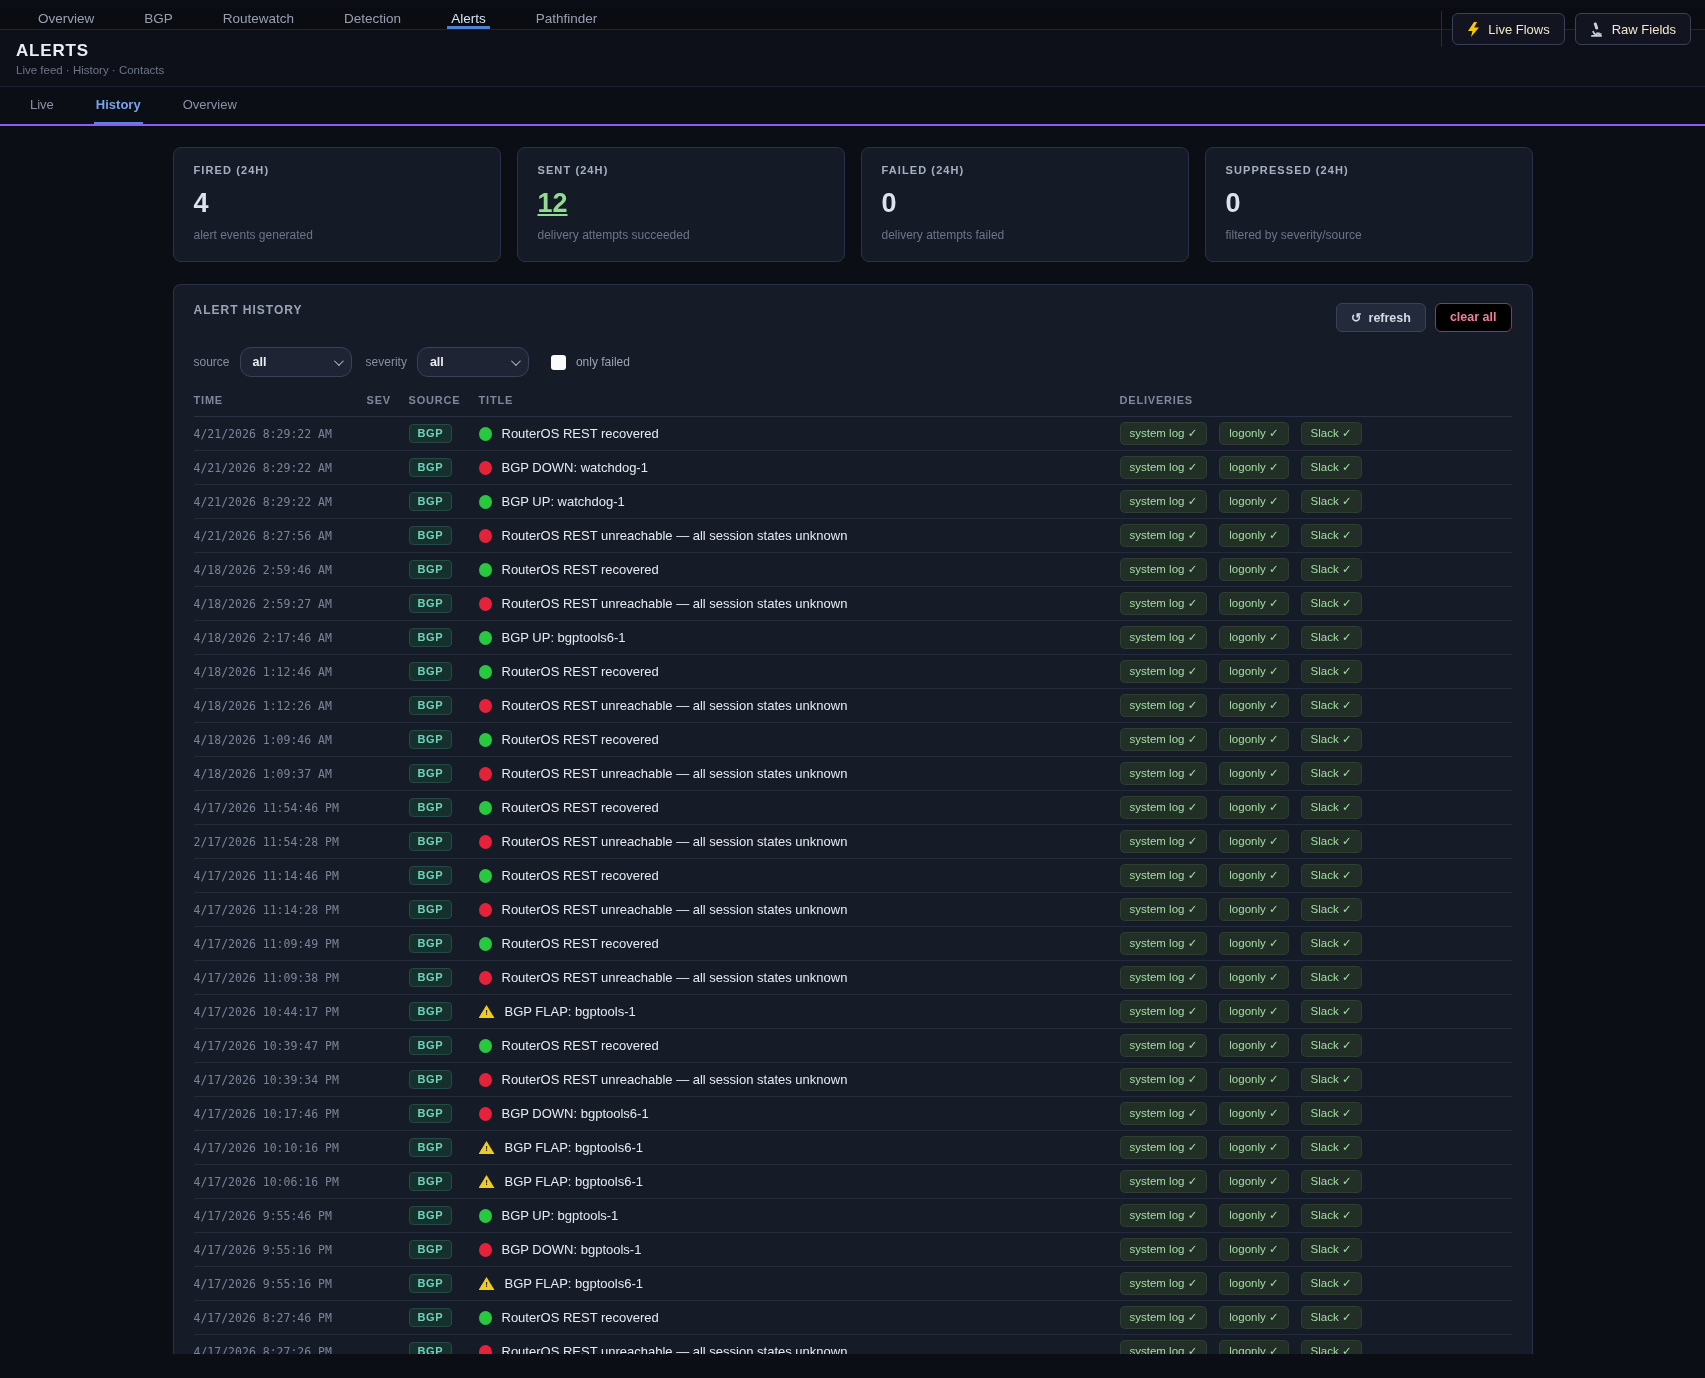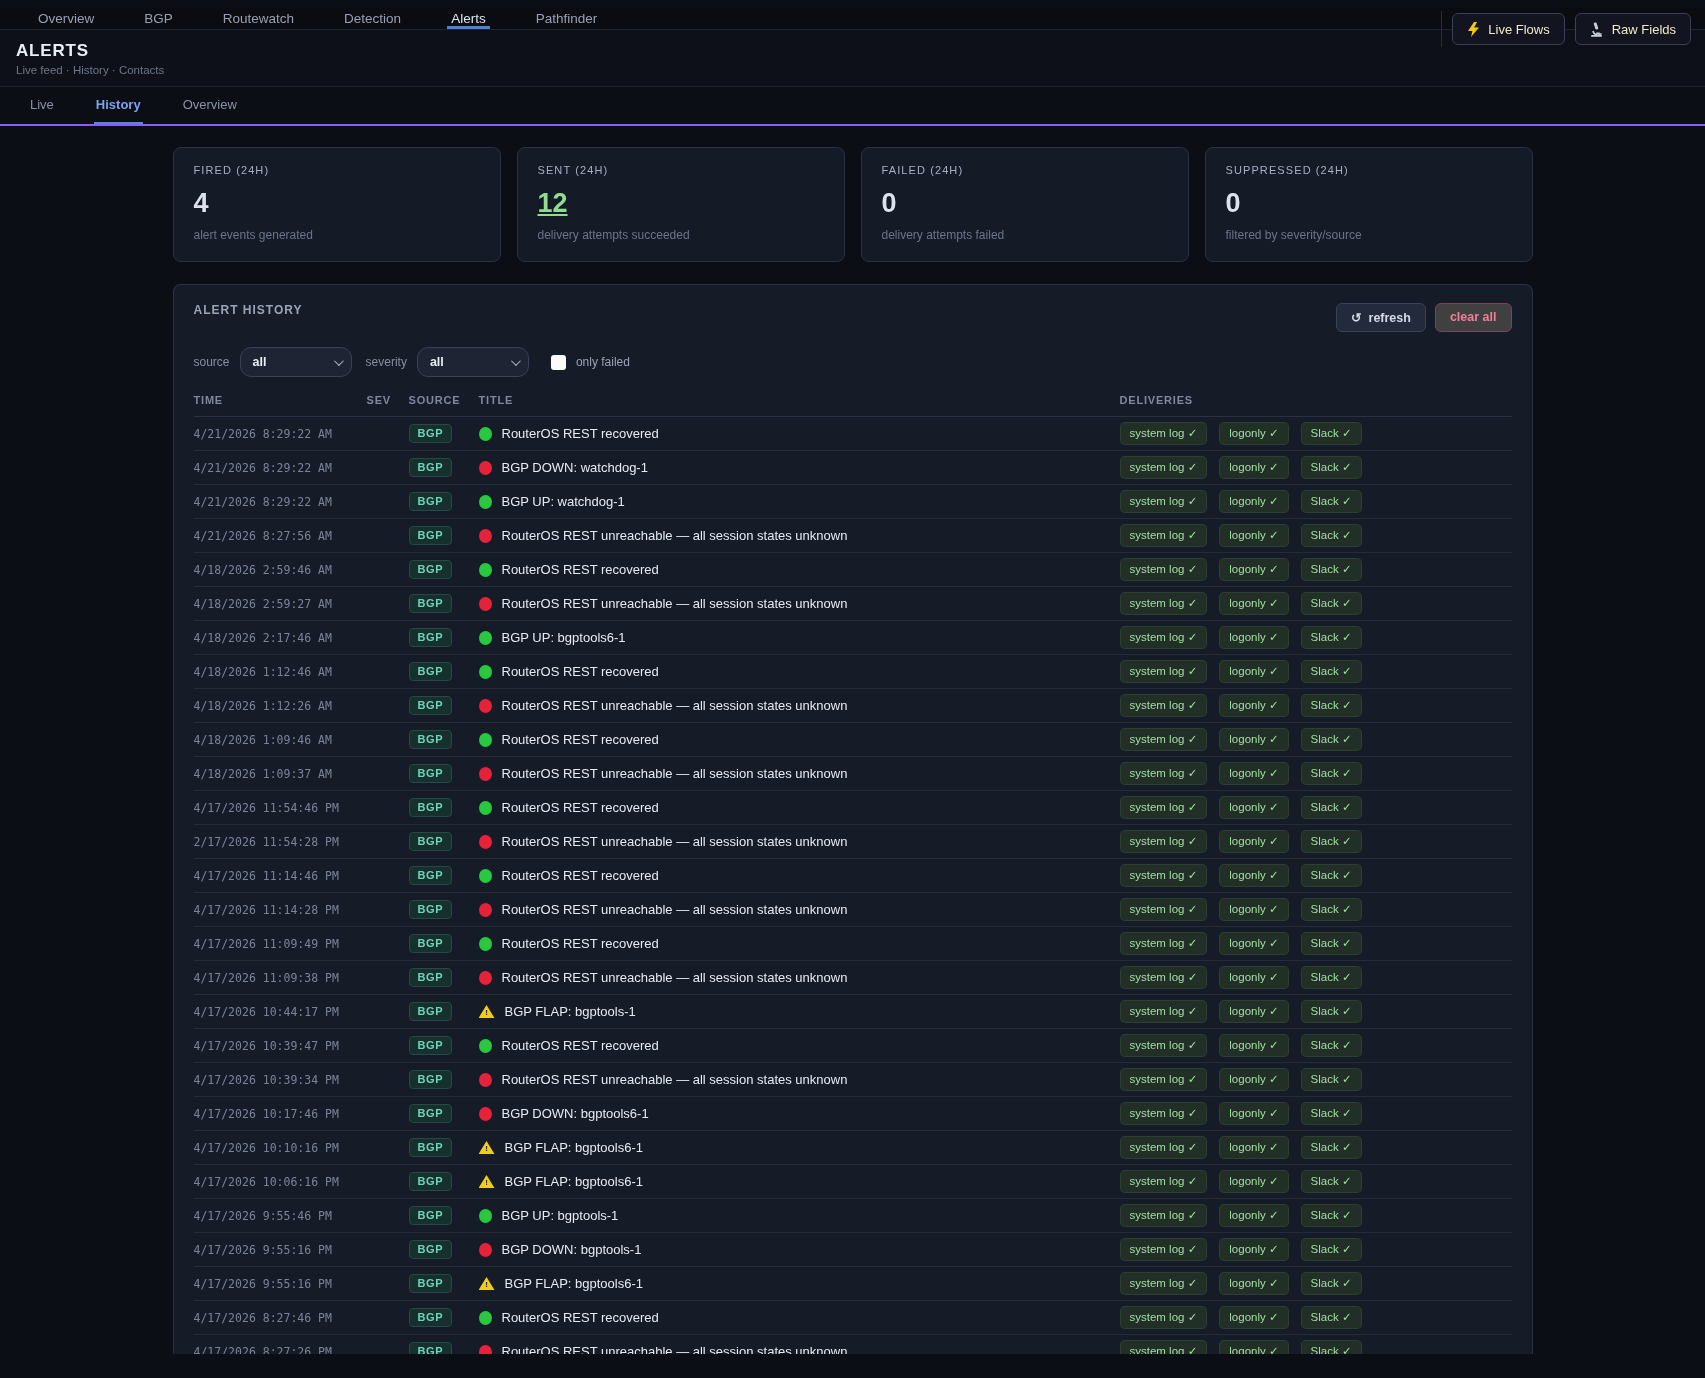--- a/index.html
+++ b/index.html
@@ -53,41 +53,41 @@
   .tab.active { color:#7ca2ea; border-bottom-color:#5585dd; font-weight:bold; }
 
   
   .container { width:1360px; margin:21px auto 0; }
 
   .stats { display:grid; grid-template-columns:repeat(4,1fr); gap:16px; }
   .stat-card {
     background:#151a27; border:1px solid #2b3247; border-radius:8px;
     padding:16px 20px 18px; height:115px;
   }
-  .stat-label { font-size:11px; font-weight:normal; letter-spacing:1.1px; color:#a7afc2; }
+  .stat-label { font-size:11px; font-weight:bold; letter-spacing:1.1px; color:#a7afc2; }
   .stat-value { font-size:27px; font-weight:bold; color:#dde2ee; margin:12px 0 9px; }
   .stat-value.green { color:#92db90;text-decoration:underline; }
   .stat-desc { font-size:12px; color:#6c7488; }
 
   
   .history-card {
     margin-top:22px; background:#161b28; border:1px solid #2b3247;
     border-radius:8px 8px 0 0; border-bottom:none; padding:18px 20px 0;
     height:1070px; overflow:hidden;
   }
   .hist-head { display:flex; align-items:flex-start; justify-content:space-between; }
   .hist-title { font-size:12px; font-weight:bold; letter-spacing:1px; color:#9aa3b6; }
   .hist-actions { display:flex; gap:9px; }
   .btn-refresh {
     background:#232a3b; border:1px solid #3a4259; border-radius:6px;
     padding:6px 14px; font-size:12.5px; font-weight:bold; color:#d5dae6;
     display:flex; gap:7px; align-items:center; cursor:pointer;
   }
   .btn-clear {
-    background:#404040; border:1px solid #7c4356; border-radius:6px;
+    background:#000000; border:1px solid #7c4356; border-radius:6px;
     padding:6px 14px; font-size:12.5px; font-weight:bold; color:#ef7f98; cursor:pointer;
   }
 
   .filters { margin-top:15px; display:flex; align-items:center; gap:10px; }
   .filter-label { font-size:12px; color:#868ea0; }
   .select {
     position:relative; width:112px; background:#1e2433; border:1px solid #3a4158;
     border-radius:11px; padding:7px 26px 7px 12px; font-size:12.5px; font-weight:bold;
     color:#e9edf4; cursor:pointer;
   }

